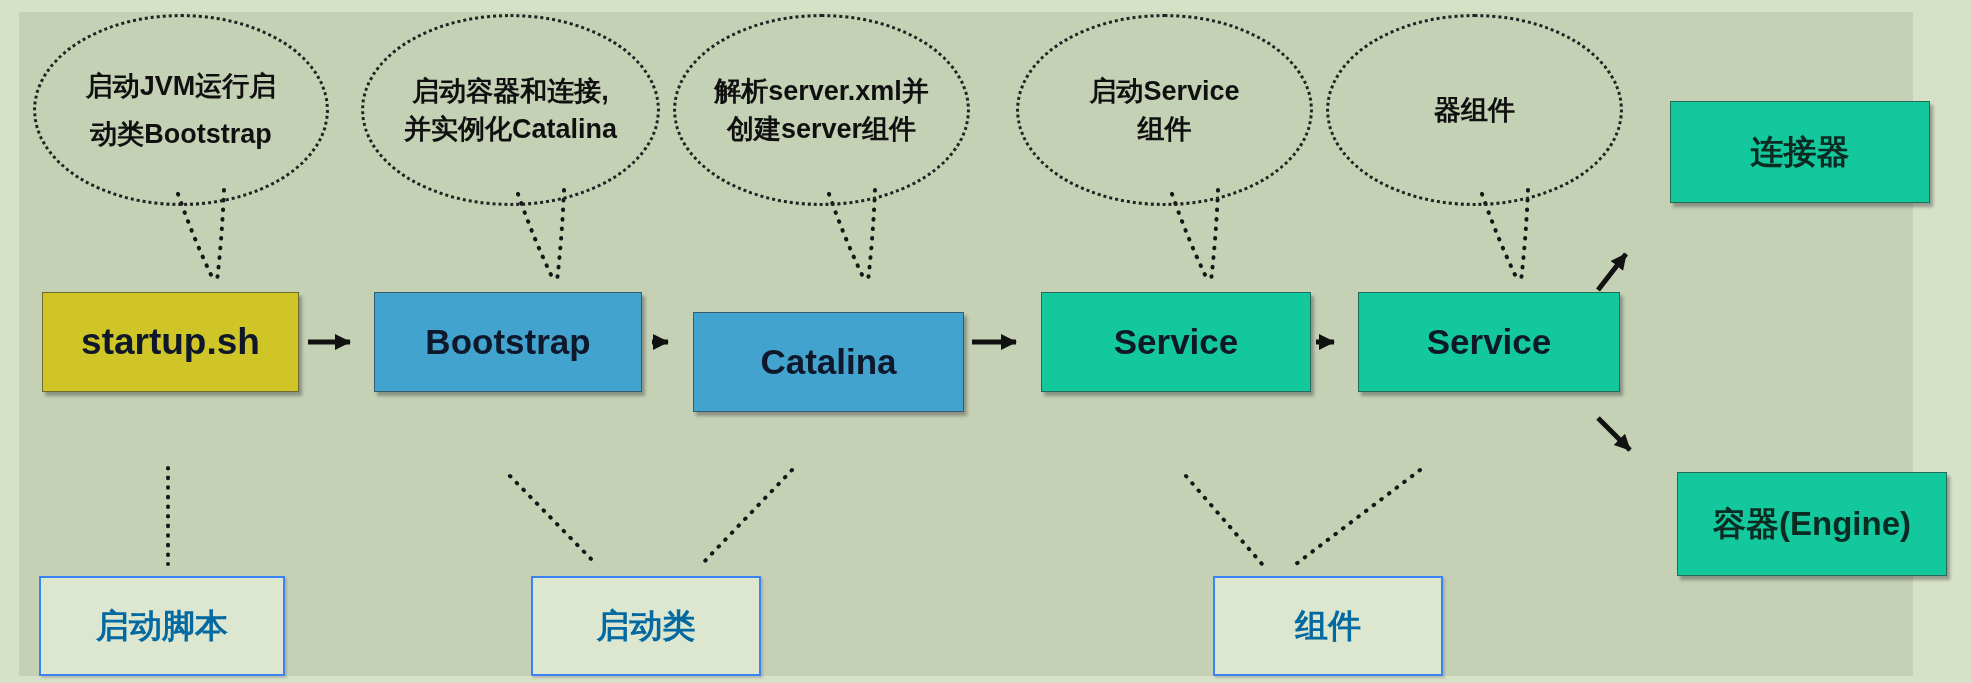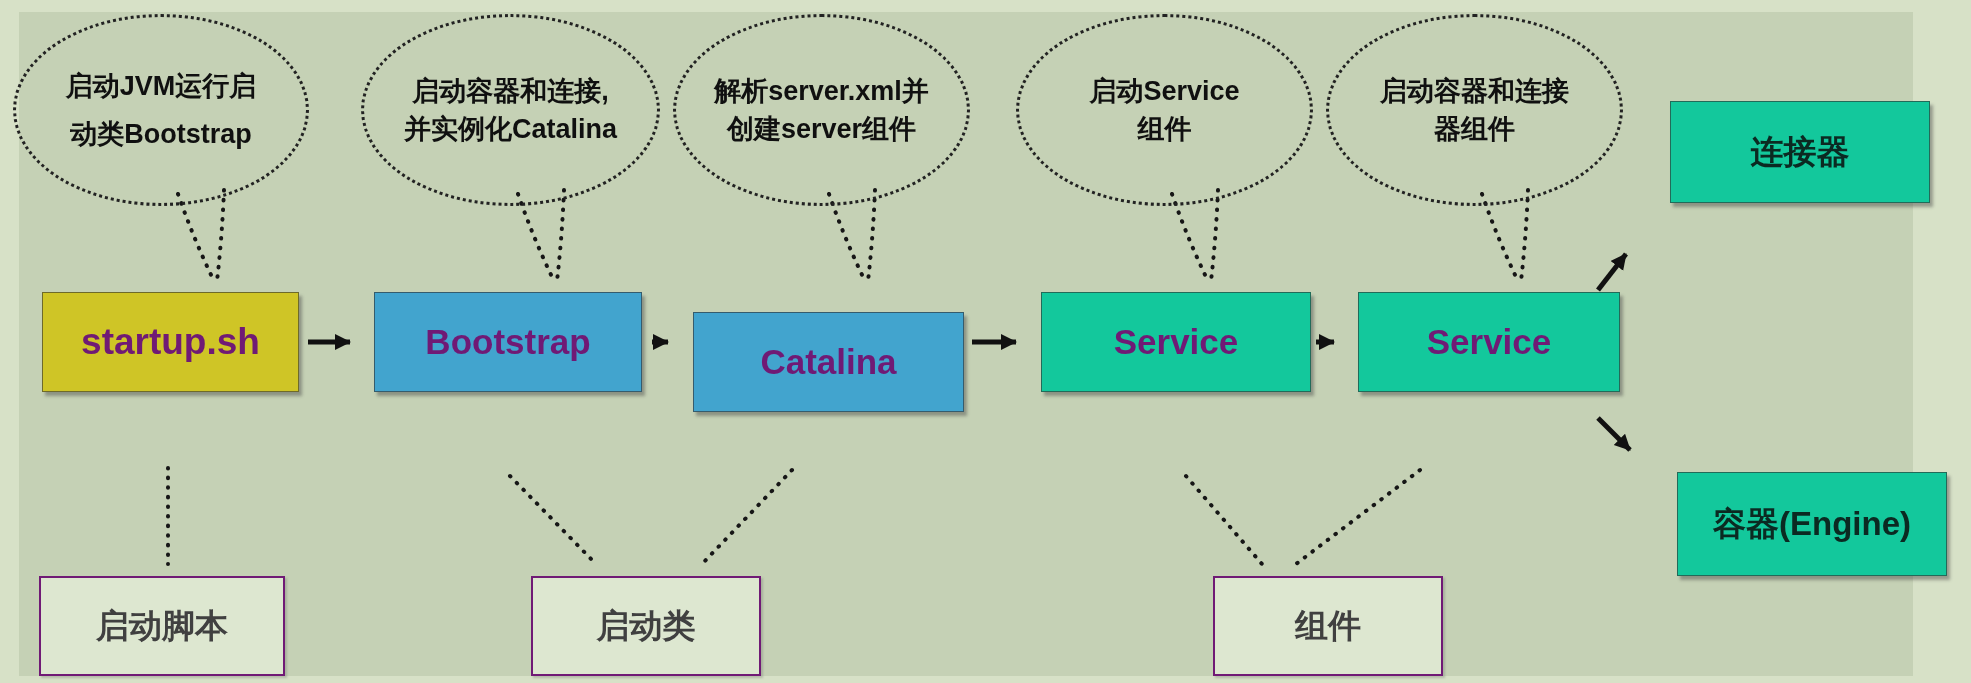--- a/index.html
+++ b/index.html
@@ -18,38 +18,38 @@
     box-sizing:border-box;
   }
   .bubble .ln{font-size:27px;font-weight:bold;color:#101010;line-height:38px;white-space:nowrap;}
 
   .fbox{
     position:absolute;top:292px;height:100px;
     display:flex;align-items:center;justify-content:center;
     border:1px solid rgba(45,45,45,.6);
     box-shadow:3px 4px 3px rgba(70,70,70,.45);
     box-sizing:border-box;
-    font-size:35px;font-weight:bold;color:#701a75;
+    font-size:35px;font-weight:bold;color:#0f172a;
   }
   .rbox{
     position:absolute;
     display:flex;align-items:center;justify-content:center;
     border:1px solid rgba(45,45,45,.6);
     box-shadow:3px 4px 3px rgba(70,70,70,.45);
     box-sizing:border-box;
     font-size:33px;font-weight:bold;color:#0b2a22;
   }
   .bbox{
     position:absolute;top:576px;height:100px;
     display:flex;align-items:center;justify-content:center;
     background:#dde7d0;
-    border:2px solid #701a75;
+    border:2px solid #3b82f6;
     box-shadow:2px 2px 2px rgba(100,100,100,.3);
     box-sizing:border-box;
-    font-size:33px;font-weight:bold;color:#404040;
+    font-size:33px;font-weight:bold;color:#0369a1;
   }
 </style>
 </head>
 <body>
 
 <div class="stage">
   <div class="canvas"></div>
 
   <svg class="svg-layer" viewBox="0 0 1971 683">
     <defs>
@@ -89,38 +89,37 @@
     <g stroke="#111" stroke-width="5" fill="none">
       <path d="M308,342 L350,342" marker-end="url(#ah)"></path>
       <path d="M652,342 L668,342" marker-end="url(#ah)"></path>
       <path d="M972,342 L1016,342" marker-end="url(#ah)"></path>
       <path d="M1316,342 L1334,342" marker-end="url(#ah)"></path>
       <path d="M1598,290 L1626,254" marker-end="url(#ah)"></path>
       <path d="M1598,418 L1630,450" marker-end="url(#ah)"></path>
     </g>
   </svg>
 
-  <div class="bubble" style="left:13px;width:296px;gap:10px;">
+  <div class="bubble" style="left:33px;width:296px;gap:10px;">
     <span class="ln">启动JVM运行启</span>
     <span class="ln">动类Bootstrap</span>
   </div>
   <div class="bubble" style="left:361px;width:299px;">
     <span class="ln">启动容器和连接,</span>
     <span class="ln">并实例化Catalina</span>
   </div>
   <div class="bubble" style="left:673px;width:297px;">
     <span class="ln">解析server.xml并</span>
     <span class="ln">创建server组件</span>
   </div>
   <div class="bubble" style="left:1016px;width:297px;">
     <span class="ln">启动Service</span>
     <span class="ln">组件</span>
   </div>
   <div class="bubble" style="left:1326px;width:297px;">
-    <span class="ln">启动容器和连接</span>
     <span class="ln">器组件</span>
   </div>
 
   <div class="fbox" style="left: 42px; width: 257px; font-size: 37px; background-color: rgb(207, 197, 38);">startup.sh</div>
   <div class="fbox" style="left: 374px; width: 268px; background-color: rgb(66, 164, 206);">Bootstrap</div>
   <div class="fbox" style="left: 693px; width: 271px; background-color: rgb(66, 164, 206); margin-top: 20px;">Catalina</div>
   <div class="fbox" style="left: 1041px; width: 270px; background-color: rgb(19, 200, 156);">Service</div>
   <div class="fbox" style="left: 1358px; width: 262px; background-color: rgb(19, 200, 156);">Service</div>
 
   <div class="rbox" style="left: 1670px; top: 93px; width: 260px; height: 102px; background-color: rgb(19, 200, 156); margin-top: 8px;">连接器</div>

